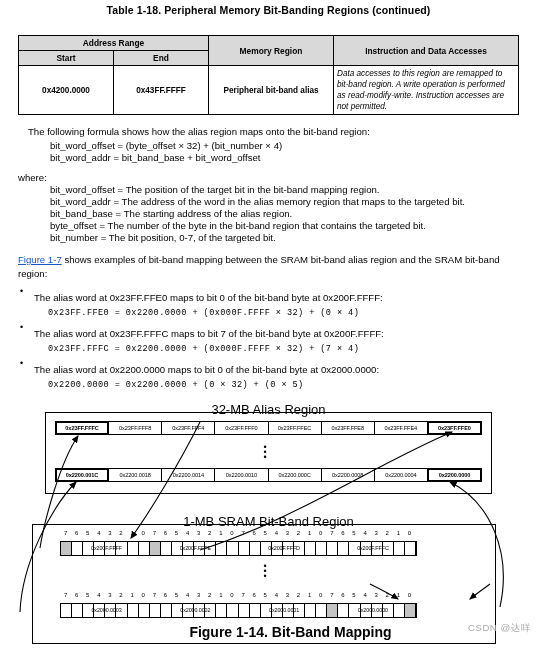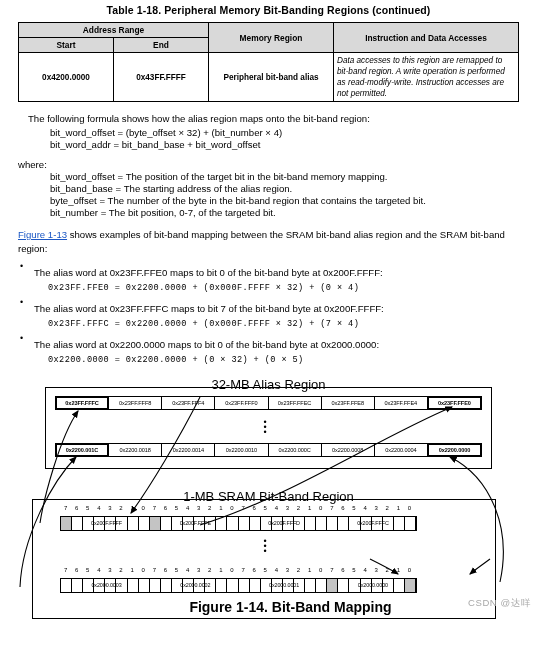--- a/index.html
+++ b/index.html
@@ -17,21 +17,21 @@
   
   .table-title {
     text-align: center;
     font-size: 10.5px;
     font-weight: bold;
     padding-top: 4px;
     letter-spacing: .1px;
   }
   table.bitband {
     border-collapse: collapse;
-    margin: 6px auto 0 auto;
+    margin: 19px auto 0 auto;
     width: 500px;
     table-layout: fixed;
   }
   table.bitband td, table.bitband th {
     border: 1px solid #000;
     font-size: 8.2px;
     padding: 2px 3px;
     vertical-align: middle;
   }
   table.bitband th {
@@ -190,26 +190,27 @@
       </tr>
     </tbody>
   </table>
 
   <div class="body">
     <p class="para">The following formula shows how the alias region maps onto the bit-band region:</p>
     <p class="indent1">bit_word_offset = (byte_offset × 32) + (bit_number × 4)</p>
     <p class="indent1">bit_word_addr = bit_band_base + bit_word_offset</p>
 
     <p class="where">where:</p>
-    <p class="indent1">bit_word_offset = The position of the target bit in the bit-band memory mapping.</p>
+    <p class="indent1">bit_word_offset = The position of the target bit in the bit-band mapping region.</p>
+    <p class="indent1">bit_word_addr = The address of the word in the alias memory region that maps to the targeted bit.</p>
     <p class="indent1">bit_band_base = The starting address of the alias region.</p>
     <p class="indent1">byte_offset = The number of the byte in the bit-band region that contains the targeted bit.</p>
     <p class="indent1">bit_number = The bit position, 0-7, of the targeted bit.</p>
 
-    <p class="para" style="margin-left:-10px"><a class="link" href="#">Figure 1-13</a><span> shows examples of bit-band mapping between the SRAM bit-band alias region and the SRAM bit-band region:</span></p>
+    <p class="para" style="margin-left:-10px"><a class="link" href="#">Figure 1-7</a><span> shows examples of bit-band mapping between the SRAM bit-band alias region and the SRAM bit-band region:</span></p>
 
     <ul class="bullets" style="margin-left:-12px">
       <li>
         <span class="bullet-text">The alias word at 0x23FF.FFE0 maps to bit 0 of the bit-band byte at 0x200F.FFFF:</span>
         <div class="mono">0x23FF.FFE0 = 0x2200.0000 + (0x000F.FFFF × 32) + (0 × 4)</div>
       </li>
       <li>
         <span class="bullet-text">The alias word at 0x23FF.FFFC maps to bit 7 of the bit-band byte at 0x200F.FFFF:</span>
         <div class="mono">0x23FF.FFFC = 0x2200.0000 + (0x000F.FFFF × 32) + (7 × 4)</div>
       </li>

